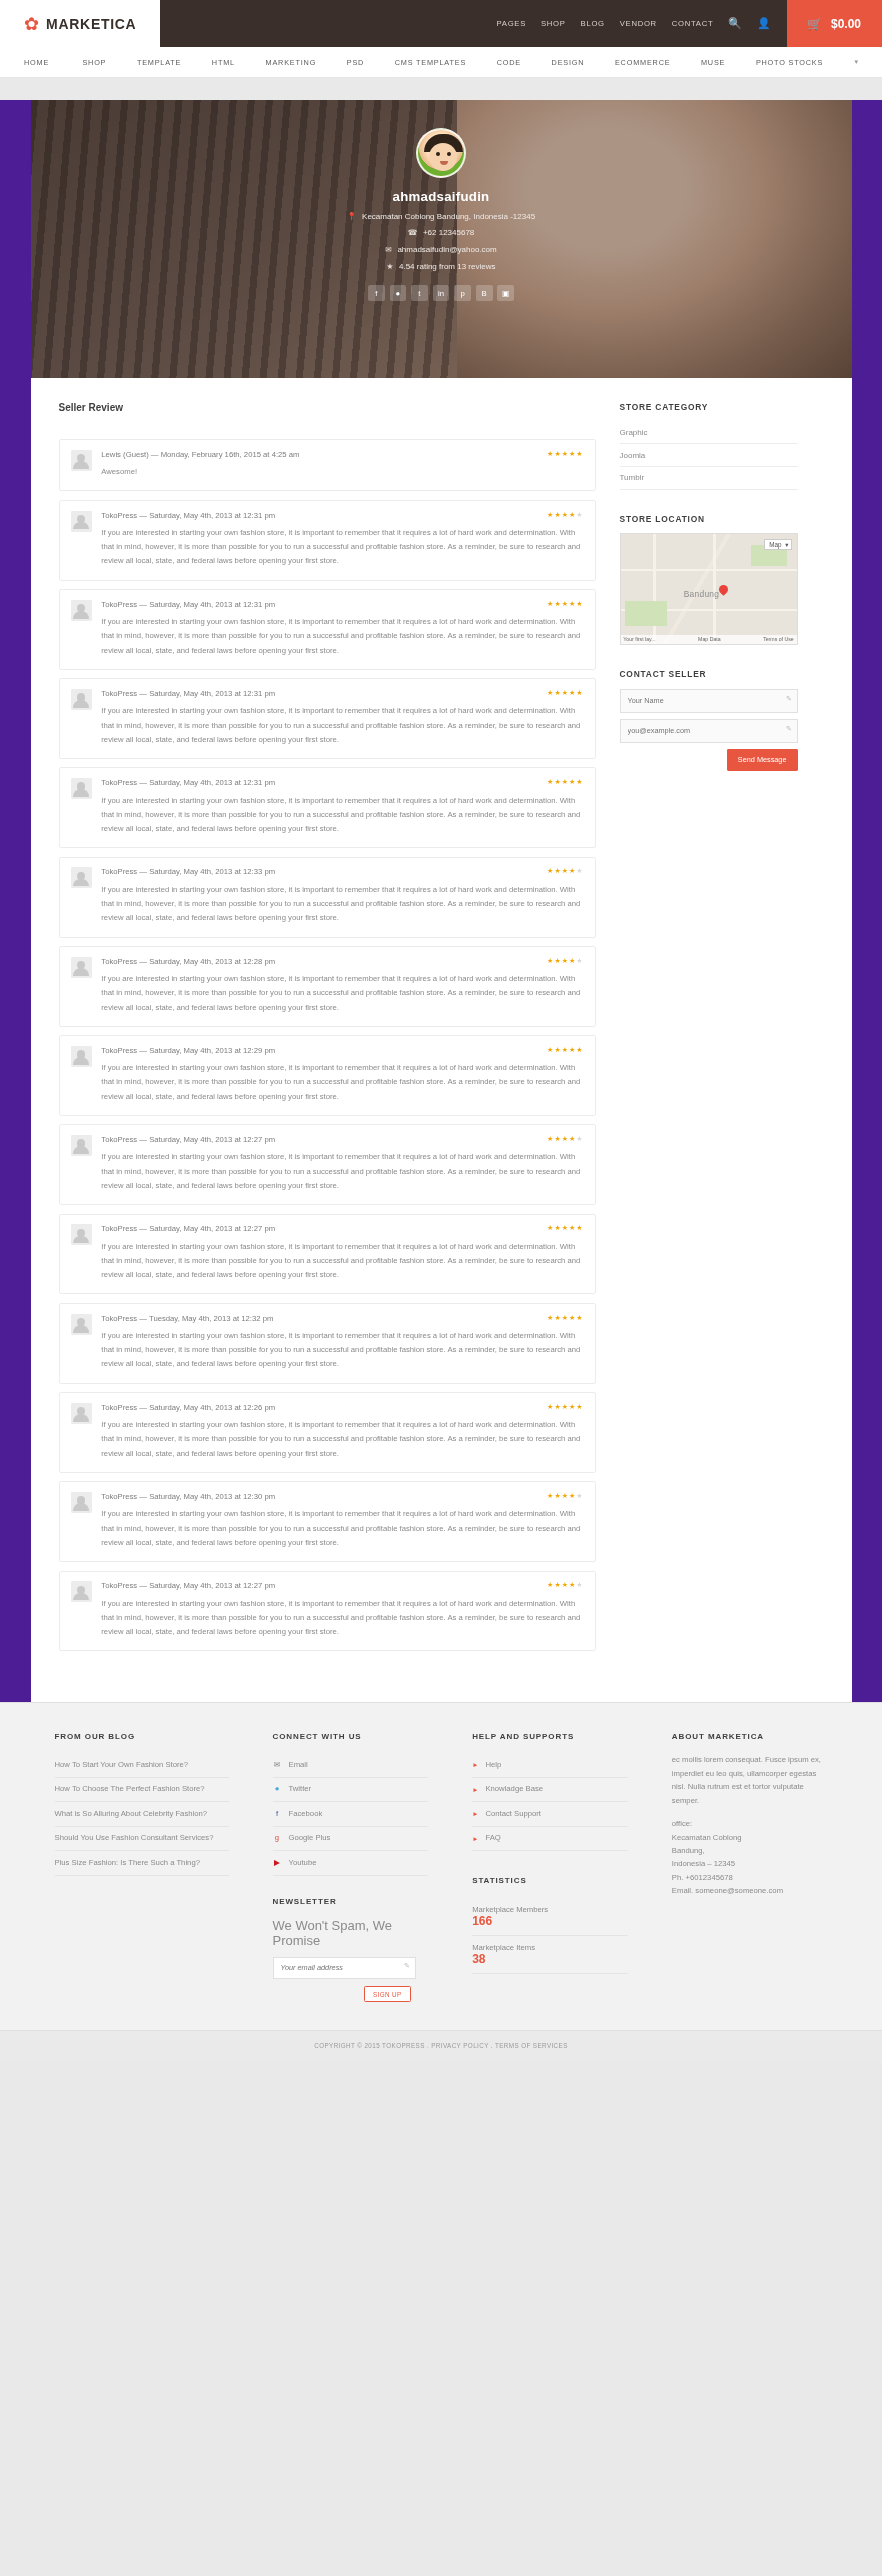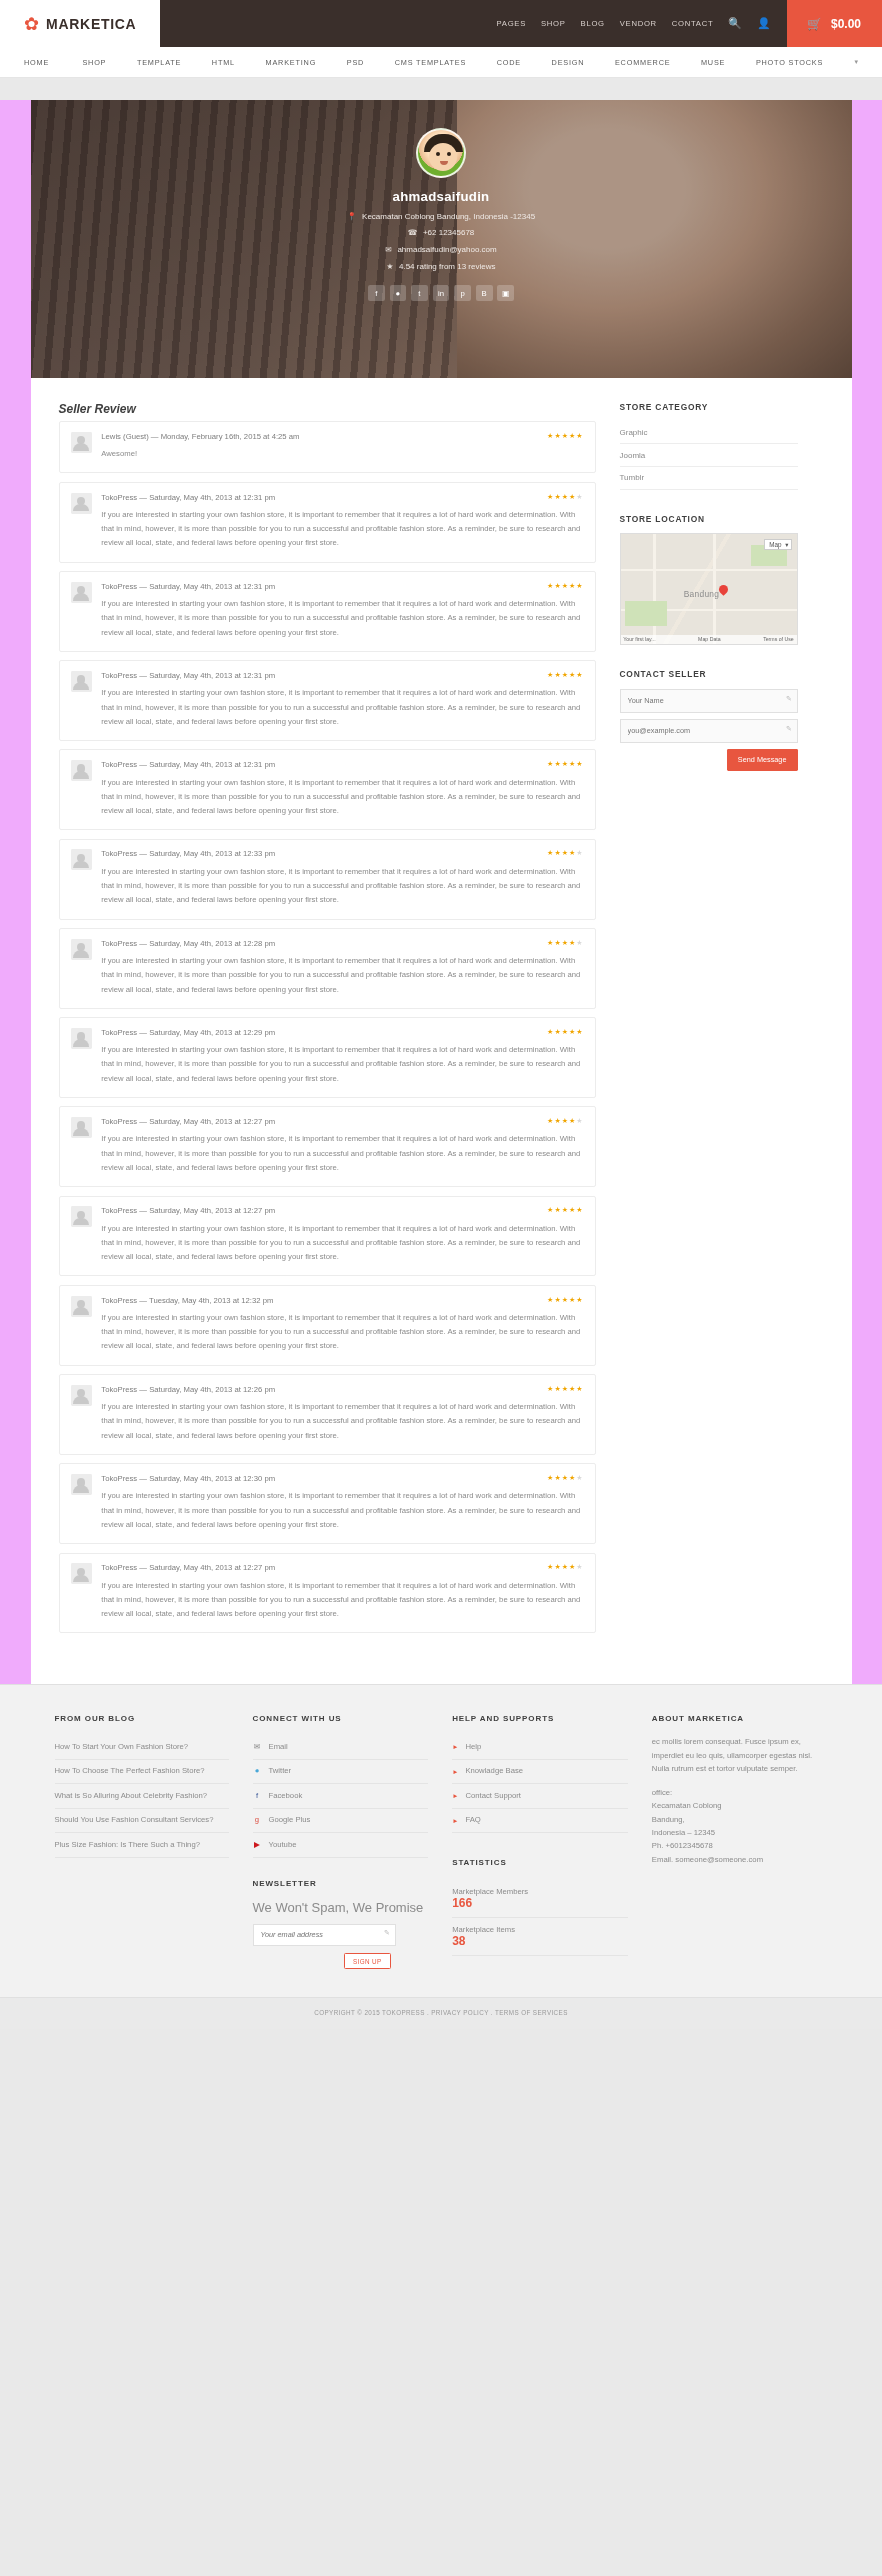--- a/index.html
+++ b/index.html
@@ -68,21 +68,21 @@
     font-size: 7.3px;
     letter-spacing: 0.8px;
     text-decoration: none;
     padding: 0 15.3px;
     line-height: 31px;
   }
   .mainnav a:first-child { padding-left: 0; padding-right: 18px; }
   .nav-caret { position: absolute; right: 24px; color: #999; font-size: 7px; }
 
   
-  .page { width: 882px; background: #f0abfc; padding: 0 0 0 0; }
+  .page { width: 882px; background: #4c1d95; padding: 0 0 0 0; }
   .content-wrap { width: 821px; margin: 0 auto; }
 
   
   .hero {
     height: 278px;
     margin-top: 22px;
     position: relative;
     overflow: hidden;
     background: linear-gradient(100deg,#6e6058 0%, #8d7a6c 30%, #c9a88f 55%, #e3c6ad 75%, #b49b86 100%);
   }
@@ -140,21 +140,21 @@
   .panel {
     background: #fff;
     display: flex;
     padding: 24px 28px 42px 28px;
     gap: 24px;
   }
   .col-left { width: 537px; }
   .col-right { width: 178px; }
 
   .section-title {
-    font-size: 12px; color: #3f3f3f; font-weight: bold; margin-bottom: 5px; font-style: italic;
+    font-size: 10px; color: #3f3f3f; font-weight: bold; margin-bottom: 26px;
   }
 
   
   .review {
     border: 0.7px solid #ececec;
     border-radius: 2.1px;
     padding: 9.8px 11px 11px 11px;
     margin-bottom: 8.4px;
     display: flex;
     gap: 9.8px;
@@ -243,21 +243,21 @@
     font-size: 7.3px; padding: 6.3px 11px; border-radius: 1.4px; cursor: pointer;
     float: right; font-family: "Liberation Sans", sans-serif;
   }
 
   
   .footer {
     background: #f2f2f2;
     border-top: 0.7px solid #e0e0e0;
     padding: 29px 0 28px 0;
   }
-  .footer-inner { width: 821px; margin: 0 auto; display: flex; padding: 0 24px; gap: 24px; }
+  .footer-inner { width: 821px; margin: 0 auto; display: flex; padding: 0 24px; gap: 44px; }
   .fcol { flex: 1; }
   .fcol.w1 { width: 174px; flex: 0 0 174px; }
   .ftitle {
     font-size: 8px; letter-spacing: 0.9px; color: #3f3f3f; font-weight: bold;
     margin-bottom: 12.6px;
   }
   .flink {
     font-size: 7.7px; color: #8b8b8b; line-height: 1.6;
     padding: 5.6px 0; border-bottom: 0.7px solid #e4e4e4;
   }

